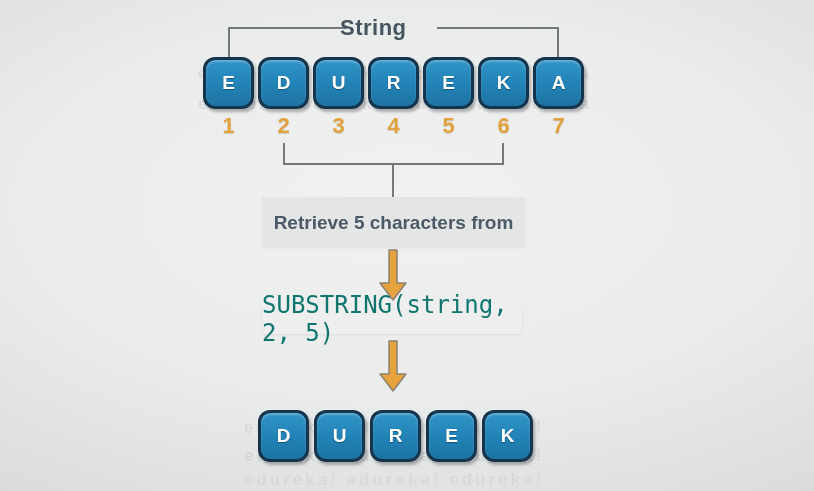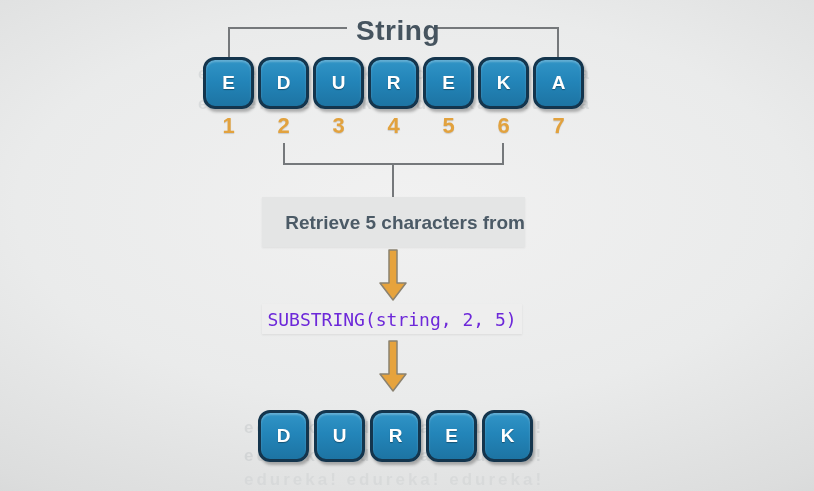--- a/index.html
+++ b/index.html
@@ -30,22 +30,22 @@
   
   .line {
     position: absolute;
     background: #75787b;
     z-index: 2;
   }
 
   .string-label {
     position: absolute;
     left: 340px; top: 15px; width: 100px;
-    text-align: right;
-    font-size: 28px;
+    text-align: left;
+    font-size: 22px;
     font-weight: bold;
     letter-spacing: 0.5px;
     color: #46545f;
     z-index: 3;
   }
 
   .tile-row {
     position: absolute;
     display: flex;
     gap: 4px;
@@ -87,21 +87,21 @@
   }
 
   .annotation-box {
     position: absolute;
     left: 262px; top: 197px; width: 263px; height: 50px;
     background: #e4e5e5;
     box-shadow: 0 1px 2px rgba(0,0,0,0.07);
     z-index: 3;
     display: flex;
     flex-direction: column;
-    align-items: flex-end;
+    align-items: center;
     justify-content: center;
     color: #4b5a66;
     font-weight: bold;
     font-size: 19px;
     line-height: 23px;
     text-align: center;
   }
   .annotation-box sup {
     font-size: 12px;
     line-height: 0;
@@ -117,22 +117,22 @@
   .code-box {
     position: absolute;
     left: 262px; top: 304px; width: 260px; height: 30px;
     background: #eeeeee;
     box-shadow: 0 1px 2px rgba(0,0,0,0.08);
     z-index: 3;
     display: flex;
     align-items: center;
     justify-content: center;
     font-family: "DejaVu Sans Mono", "Liberation Mono", monospace;
-    font-size: 18px;
-    color: #6d28d9;
+    font-size: 24px;
+    color: #0f766e;
   }
 </style>
 </head>
 <body>
 
 <div class="stage">
 
   <div class="wm" style="left:198px; top:64px;  width:392px;">edureka! edureka! edureka! edureka! edureka! edureka!</div>
   <div class="wm" style="left:198px; top:94px;  width:392px;">edureka! edureka! edureka! edureka! edureka! edureka!</div>
   <div class="wm" style="left:244px; top:418px; width:296px;">edureka! edureka! edureka! edureka! edureka! edureka!</div>

